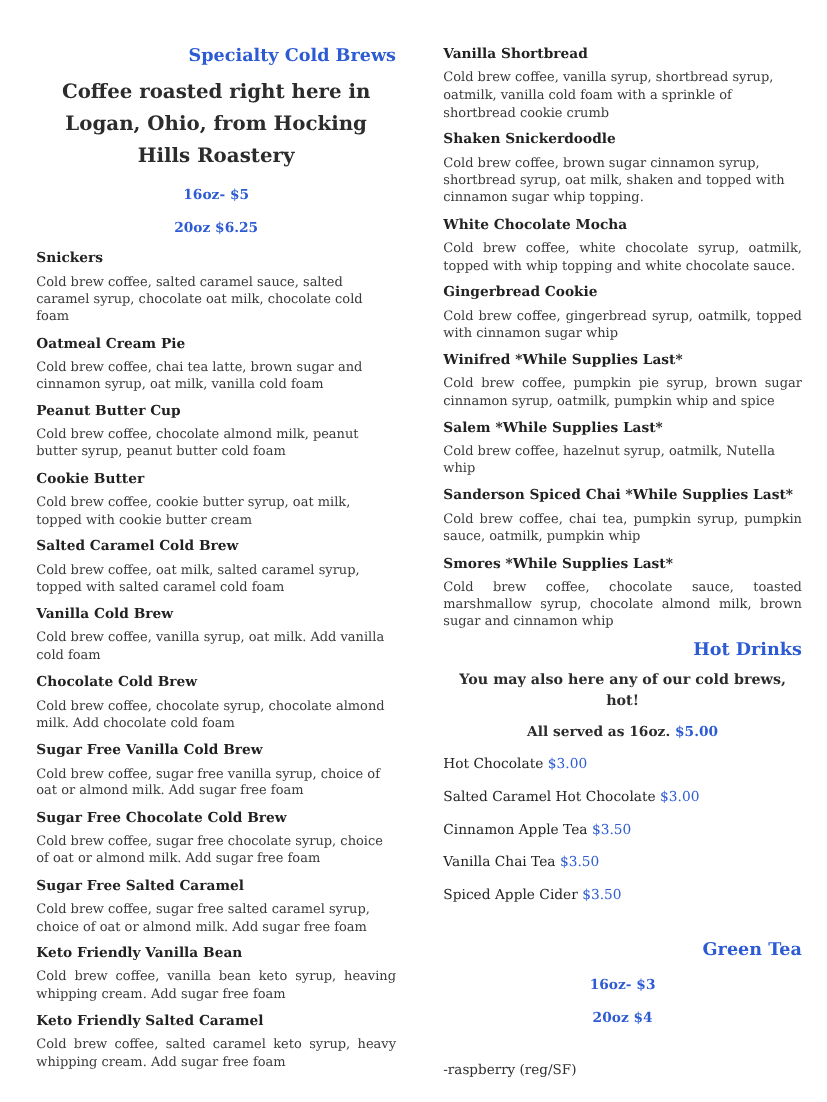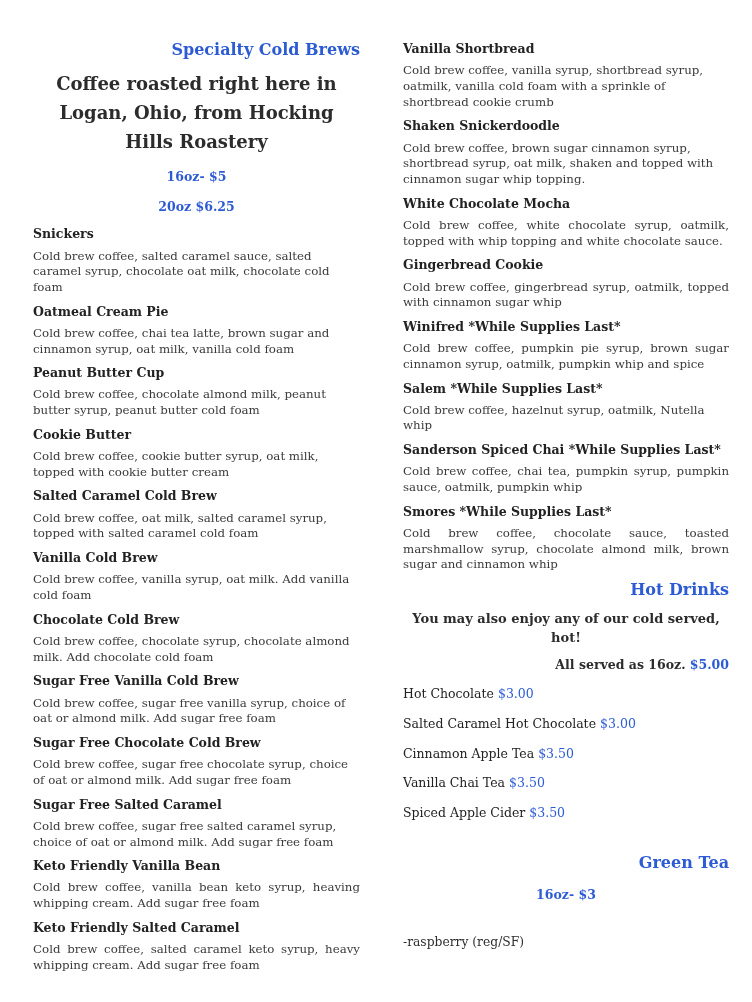--- a/index.html
+++ b/index.html
@@ -38,21 +38,21 @@
     line-height: 1.33; margin: 0 0 8px 0;
   }
   .item-desc.justify { text-align: justify; }
 
   .hot-drinks-title { margin-top: 8px; }
   .note {
     font-size: 13px; font-weight: bold; text-align: center;
     color: #2c2c2c; margin: 0 0 8px 0; line-height: 1.45;
   }
   .serving {
-    font-size: 12.5px; font-weight: bold; text-align: right;
+    font-size: 12.5px; font-weight: bold; text-align: center;
     color: #2c2c2c; margin: 0 0 10px 0; line-height: 1.45;
   }
   .serving .blue-price { color: var(--blue); }
   .drink-row {
     font-size: 12.5px; font-weight: normal; color: #222222;
     margin: 0 0 9px 0; line-height: 1.65;
   }
   .drink-row .drink-price { color: var(--blue); margin-left: 4px; }
 
   .green-tea-title { margin-top: 31px; }
@@ -157,33 +157,34 @@
           </div>
           <div class="menu-item">
             <div class="item-name">Smores *While Supplies Last*</div>
             <div class="item-desc justify">Cold brew coffee, chocolate sauce, toasted marshmallow syrup, chocolate almond milk, brown sugar and cinnamon whip</div>
           </div>
         </div>
     </div>
 
     <div>
       <h2 class="section-title hot-drinks-title">Hot Drinks</h2>
-      <p class="note">You may also enjoy any of our cold served, hot!</p>
+      <p class="note">You may also here any of our cold brews, hot!</p>
       <p class="serving"><span>All served as 16oz</span><span>. </span><span class="blue-price">$5.00</span></p>
       <div id="hot-drink-rows">
           <div class="drink-row"><span>Hot Chocolate</span><span class="drink-price">$3.00</span></div>
           <div class="drink-row"><span>Salted Caramel Hot Chocolate</span><span class="drink-price">$3.00</span></div>
           <div class="drink-row"><span>Cinnamon Apple Tea</span><span class="drink-price">$3.50</span></div>
           <div class="drink-row"><span>Vanilla Chai Tea</span><span class="drink-price">$3.50</span></div>
           <div class="drink-row"><span>Spiced Apple Cider</span><span class="drink-price">$3.50</span></div>
         </div>
     </div>
 
     <div>
       <h2 class="section-title green-tea-title">Green Tea</h2>
       <p class="price-line">16oz- $3</p>
+      <p class="price-line">20oz $4</p>
       <div id="green-tea-flavors" class="flavor-list">
           <div class="flavor">-raspberry (reg/SF)</div>
         </div>
     </div>
   </div>
 
 </div>
 
 </body></html>

